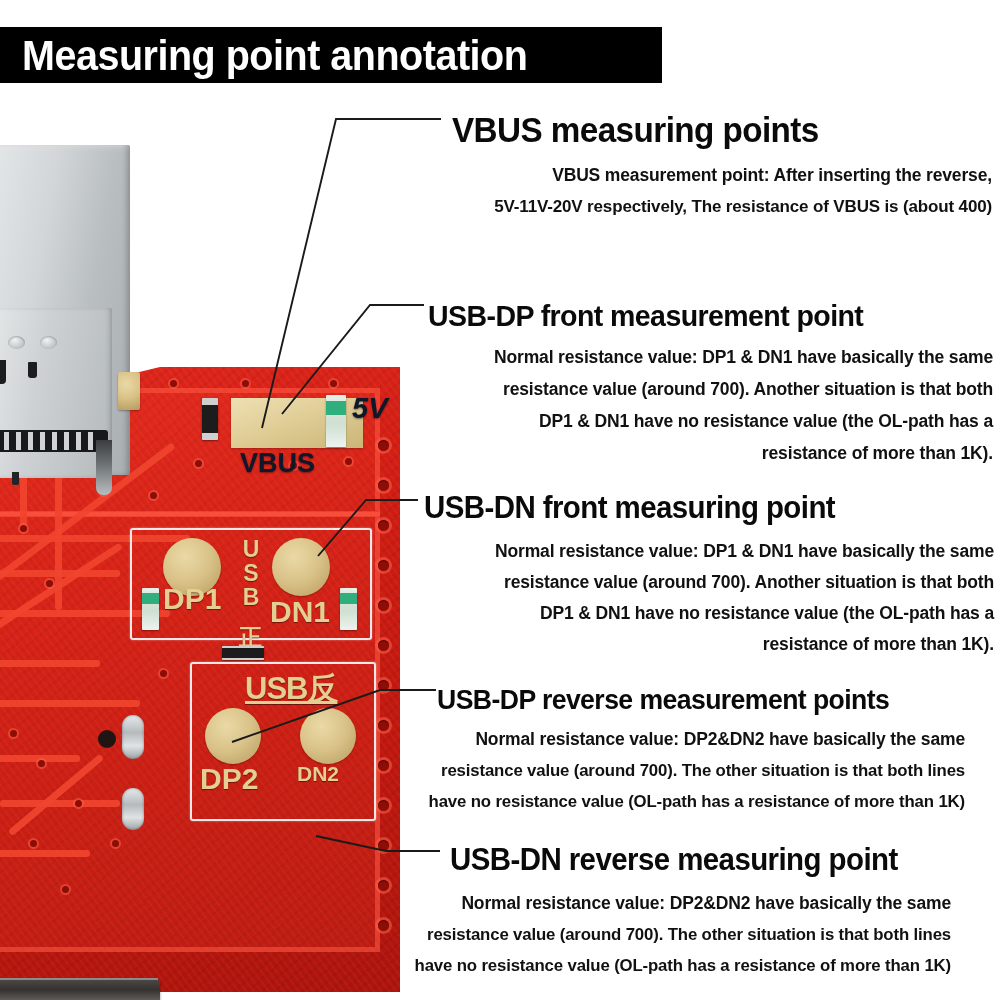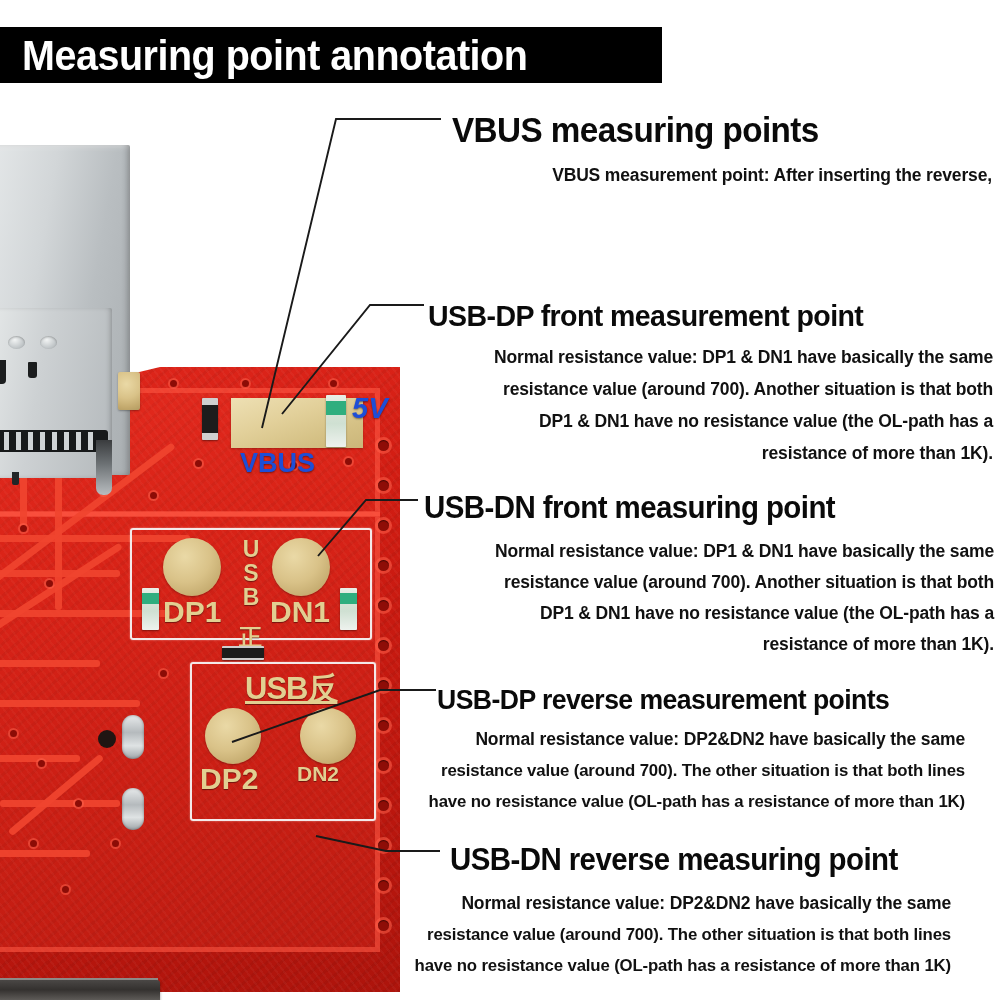--- a/index.html
+++ b/index.html
@@ -216,21 +216,21 @@
     top: 258px;
     width: 132px;
     height: 50px;
     background: linear-gradient(160deg, #eee0b4 0%, #e2d09a 40%, #d4c084 75%, #cbb67a 100%);
     box-shadow: 0 1px 2px rgba(0,0,0,.25);
   }
 
   
   .silk-white {
     position: absolute;
-    color: #1d4ed8;
+    color: #0f172a;
     font-family: "Liberation Sans", sans-serif;
     font-weight: bold;
     text-shadow: 0 1px 2px rgba(0,0,0,.45);
     white-space: nowrap;
     text-align: center;
   }
   .silk-gold {
     position: absolute;
     color: #e2cf91;
     font-family: "Liberation Sans", sans-serif;
@@ -412,21 +412,21 @@
   <div id="vbus-pad"></div>
   <div class="smd-black" style="left:202px; top:258px; width:16px; height:42px;"></div>
   <div class="smd-led" style="left:325px; top:255px; width:20px; height:52px; left:326px;"></div>
   <div class="silk-white" style="left:240px; top:308px; font-size:27px;">VBUS</div>
   <div class="silk-white" style="left:352px; top:252px; font-size:29px; font-style:italic;">5V</div>
 
   <div class="silk-box" style="left:130px; top:388px; width:238px; height:108px;"></div>
   <div class="gold-pad-round" style="left:163px; top:398px; width:58px; height:58px;"></div>
   <div class="gold-pad-round" style="left:272px; top:398px; width:58px; height:58px;"></div>
   <div class="silk-gold" style="left:236px; top:396px; font-size:23px; writing-mode:vertical-rl; text-orientation:upright; letter-spacing:-2px;">USB正</div>
-  <div class="silk-gold" style="left:163px; top:455px; font-size:30px;">DP1</div>
+  <div class="silk-gold" style="left:163px; top:442px; font-size:30px;">DP1</div>
   <div class="silk-gold" style="left:270px; top:455px; font-size:30px;">DN1</div>
   <div class="smd-led" style="left:142px; top:448px; width:17px; height:42px;"></div>
   <div class="smd-led" style="left:340px; top:448px; width:17px; height:42px;"></div>
 
   <div class="smd-black" style="left:222px; top:506px; width:42px; height:14px;"></div>
 
   <div class="silk-box" style="left:190px; top:522px; width:182px; height:155px;"></div>
   <div class="silk-gold" style="left:245px; top:528px; font-size:31px; letter-spacing:-1px;text-decoration:underline;">USB反</div>
   <div class="gold-pad-round" style="left:205px; top:568px; width:56px; height:56px;"></div>
   <div class="gold-pad-round" style="left:300px; top:568px; width:56px; height:56px;"></div>
@@ -475,20 +475,21 @@
     <path d="M418,500 L366,500 L318,556"></path>
     <path d="M436,690 L380,690 L232,742"></path>
     <path d="M440,851 L386,851 L316,836"></path>
   </g>
 </svg>
 
 <div class="ann" style="left:452px; top:98px; width:540px;">
   <div class="ann-head" style="font-size:35px;">VBUS measuring points</div>
   <div class="ann-body" style="margin-top:10px; width:540px;">
     <span class="ln">VBUS measurement point: After inserting the reverse,</span>
+    <span class="ln" style="font-size:17px;">5V-11V-20V respectively, The resistance of VBUS is (about 400)</span>
   </div>
 </div>
 
 <div class="ann" style="left:428px; top:287px; width:565px;">
   <div class="ann-head" style="font-size:30px;">USB-DP front measurement point</div>
   <div class="ann-body" style="margin-top:8px; width:565px; line-height:32px;">
     <span class="ln">Normal resistance value: DP1 &amp; DN1 have basically the same</span>
     <span class="ln">resistance value (around 700). Another situation is that both</span>
     <span class="ln">DP1 &amp; DN1 have no resistance value (the OL-path has a</span>
     <span class="ln">resistance of more than 1K).</span>

